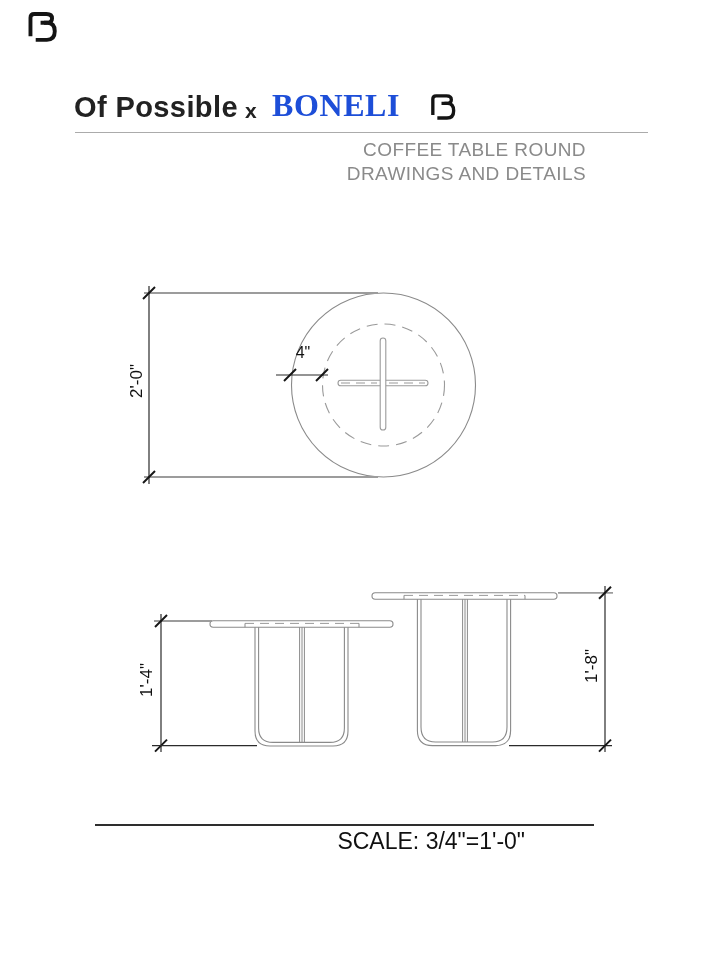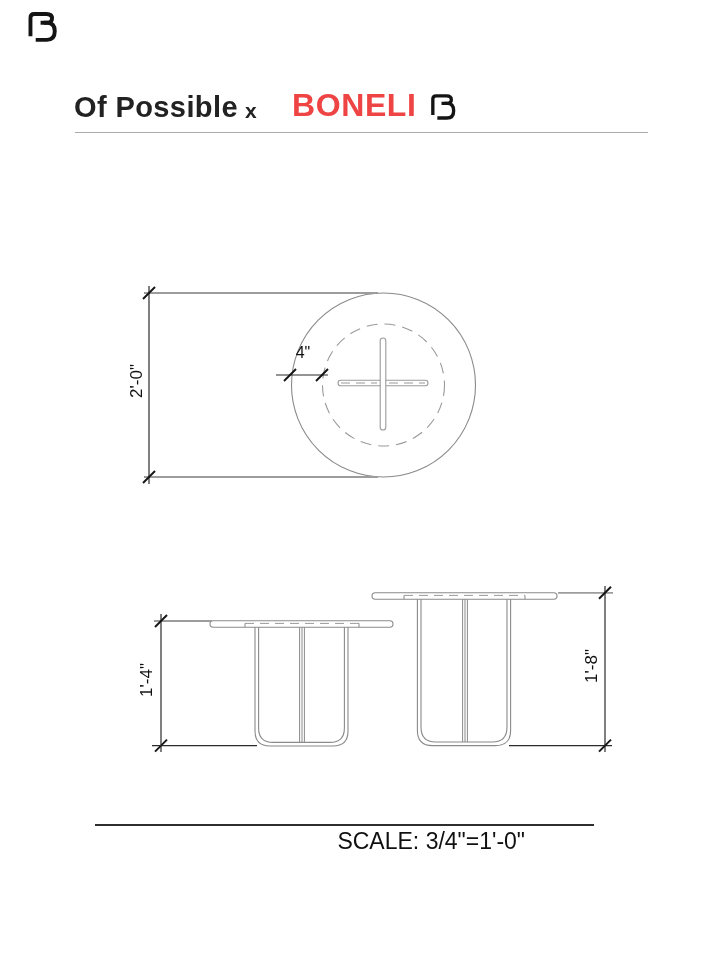--- a/index.html
+++ b/index.html
@@ -4,21 +4,21 @@
 <style>
   html,body{margin:0;padding:0;background:#fff;}
   .page{
     position:relative;width:648px;height:960px;background:#ffffff;overflow:hidden;
     font-family:"Liberation Sans", sans-serif;color:#111;
   }
   .abs{position:absolute;}
   
   .brand-left{left:74px;top:91px;font-size:29px;font-weight:700;letter-spacing:.4px;color:#222;line-height:32px;}
   .brand-sep{left:245px;top:100px;font-size:21px;font-weight:600;color:#222;line-height:21px;}
-  .brand-right{left:292px;top:88px;font-size:32px;font-weight:600;letter-spacing:.6px;color:#ef4444;line-height:34px;}
+  .brand-right{left:272px;top:88px;font-size:32px;font-weight:600;letter-spacing:.6px;color:#1d4ed8;line-height:34px;font-family:Liberation Serif, serif;}
   .brand-mark{left:429px;top:92px;}
   .corner-mark{left:26px;top:9px;}
   .header-rule{left:75px;top:132px;width:582px;height:1px;background:#ababab;}
   .subtitle{right:62px;top:138px;text-align:right;color:#8a8a8a;font-size:19px;letter-spacing:.4px;line-height:24px;}
   
   svg.sheet{left:0;top:0;}
   .dim-label{position:absolute;font-size:17px;color:#111;white-space:nowrap;}
   .rot{transform:translate(-50%,-50%) rotate(-90deg);}
   .norot{transform:translate(-50%,-50%);}
   
@@ -40,20 +40,22 @@
   <div class="abs brand-sep">x</div>
   <div class="abs brand-right">BONELI</div>
   <svg class="abs brand-mark" width="30" height="30" viewBox="0 0 36 36" fill="none">
     <path d="M4.6,27.5 L4.6,8.5 Q4.6,4.6 8.5,4.6 L21,4.6 Q26.8,4.6 26.8,9.2 Q26.8,13.6 21,13.6 L15,13.6" stroke="#141414" stroke-width="4" stroke-linecap="butt"></path>
     <path d="M18.5,13.6 L22,13.6 Q29.6,13.6 29.6,22.4 Q29.6,31.2 21.5,31.2 L10,31.2" stroke="#141414" stroke-width="4" stroke-linecap="butt"></path>
   </svg>
 
   <div class="abs header-rule"></div>
 
   <div class="abs subtitle">
+    <div>COFFEE TABLE ROUND</div>
+    <div>DRAWINGS AND DETAILS</div>
   </div>
 
   <svg class="abs sheet" width="720" height="960" viewBox="0 0 720 960" fill="none">
 
     <g>
       <circle cx="383.5" cy="385" r="92" stroke="#8a8a8a" stroke-width="1.1"></circle>
       <circle cx="383.5" cy="385" r="61" stroke="#9a9a9a" stroke-width="1.1" stroke-dasharray="11 7"></circle>
 
       <rect x="338" y="380.2" width="90" height="5.6" rx="2.8" fill="#ffffff" stroke="#9a9a9a" stroke-width="1.1"></rect>
       <rect x="380.2" y="338" width="5.6" height="92" rx="2.8" fill="#ffffff" stroke="#9a9a9a" stroke-width="1.1"></rect>

